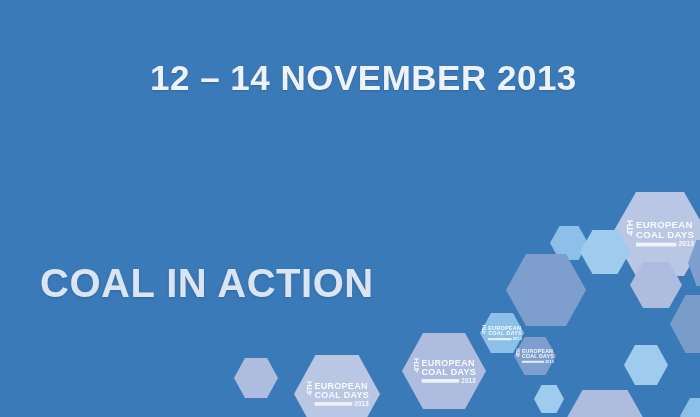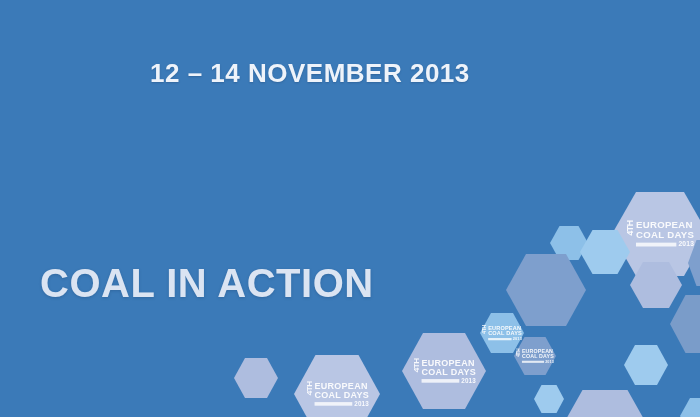--- a/index.html
+++ b/index.html
@@ -14,21 +14,21 @@
     overflow: hidden;
     background: #3b7ab8;
     font-family: "Liberation Sans", sans-serif;
   }
 
   
   #date-line {
     position: absolute;
     left: 150px;
     top: 58px;
-    font-size: 26px;
+    font-size: 35px;
     font-weight: bold;
     letter-spacing: 0.5px;
     color: #eef3fa;
     white-space: nowrap;
     text-shadow: 0 1px 2px rgba(20,50,90,0.28);
   }
   #main-title {
     position: absolute;
     left: 40px;
     top: 261px;

